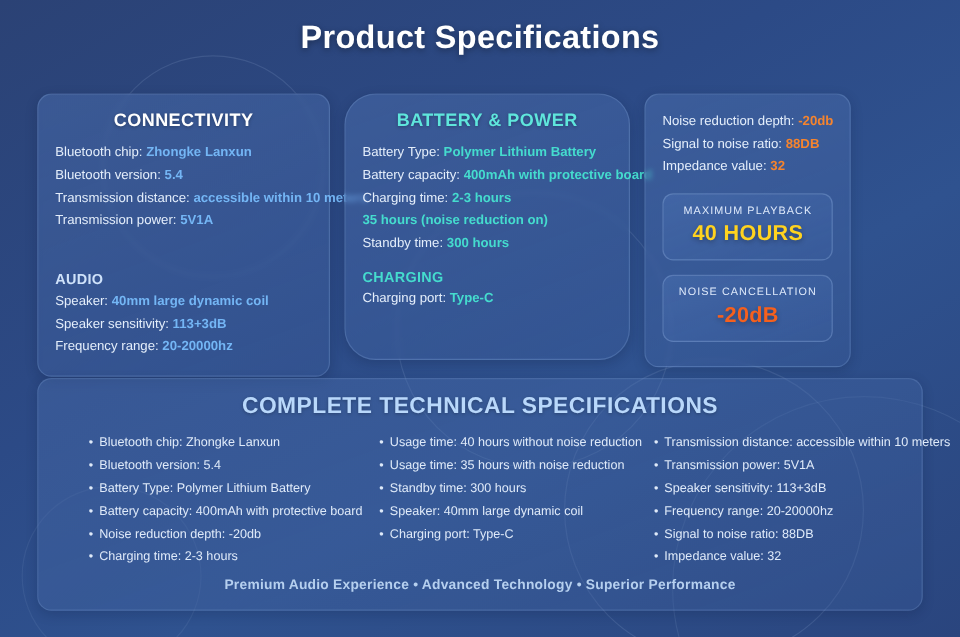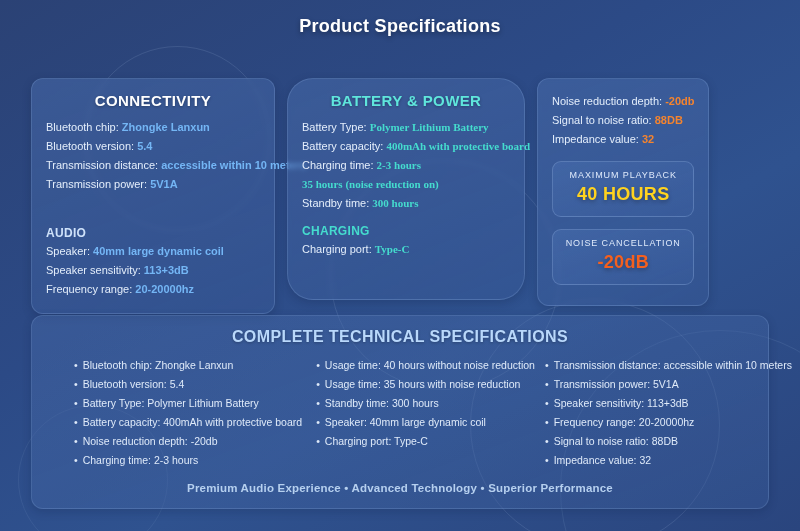--- a/index.html
+++ b/index.html
@@ -37,21 +37,21 @@
   .c4 { width: 320px; height: 320px; left: 560px; top: 330px;
         border-color: rgba(190,215,245,0.10); }
   .c5 { width: 150px; height: 150px; left: 18px;  top: 405px;
         border-color: rgba(190,215,245,0.08); }
 
   
   .page-title {
     position: relative;
     z-index: 2;
     text-align: center;
-    font-size: 18px;
+    font-size: 27px;
     font-weight: bold;
     color: #ffffff;
     letter-spacing: 0.3px;
     padding-top: 16px;
     text-shadow: 0 2px 5px rgba(0,0,0,0.35);
   }
 
   
   .cards-row {
     position: absolute;
@@ -89,21 +89,21 @@
   .title-gold  { color: #f5e3b0; }
 
   .spec-line {
     font-size: 11px;
     line-height: 19px;
     color: #e4eefb;
     white-space: nowrap;
   }
   .spec-line .v { font-weight: bold; }
   .val-blue  { color: #74b6f5; }
-  .val-cyan  { color: #45dcce; font-family: Liberation Serif, serif; }
+  .val-cyan  { color: #45dcce; }
   .val-orange{ color: #f5842e; }
 
   .sub-head {
     font-size: 12px;
     font-weight: bold;
     margin-top: 11px;
     margin-bottom: 2px;
     letter-spacing: 0.3px;
   }
   .sub-blue { color: #cfe2fa; margin-top: 32px; }
@@ -143,21 +143,21 @@
     width: 738px;
     height: 194px;
     background: linear-gradient(160deg, rgba(74,109,172,0.44) 0%, rgba(57,90,152,0.40) 100%);
     border: 1px solid rgba(160,195,240,0.18);
     border-radius: 12px;
     padding: 12px 16px 10px 16px;
     box-shadow: 0 3px 10px rgba(12,26,58,0.20);
   }
   .full-spec-title {
     text-align: center;
-    font-size: 16px;
+    font-size: 19px;
     font-weight: bold;
     color: #b9d8fb;
     letter-spacing: 0.4px;
     margin-bottom: 10px;
     text-shadow: 0 1px 3px rgba(0,0,0,0.28);
   }
   .spec-columns {
     display: flex;
     gap: 6px;
   }

